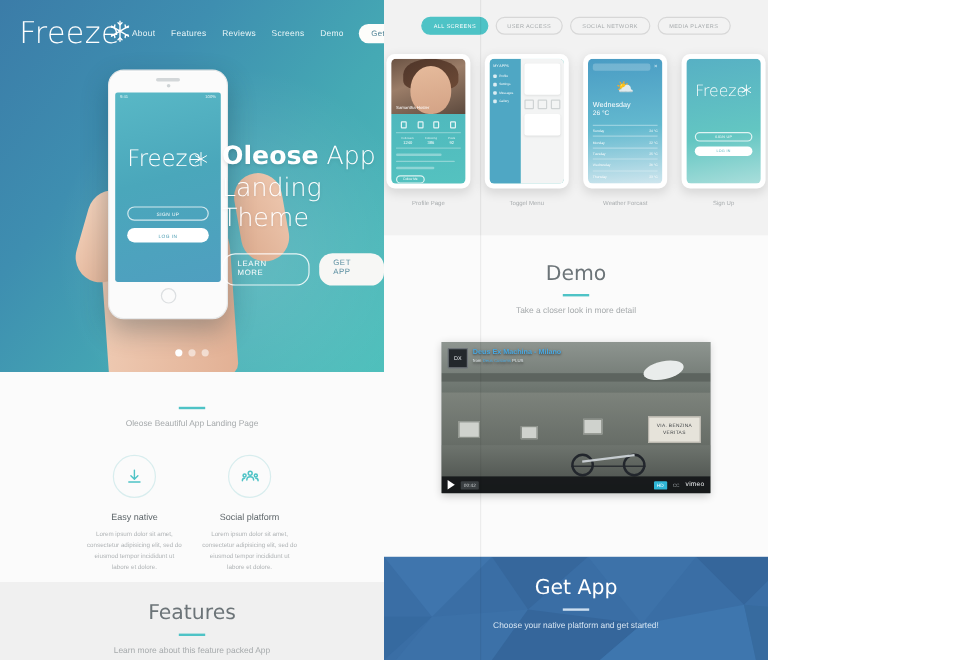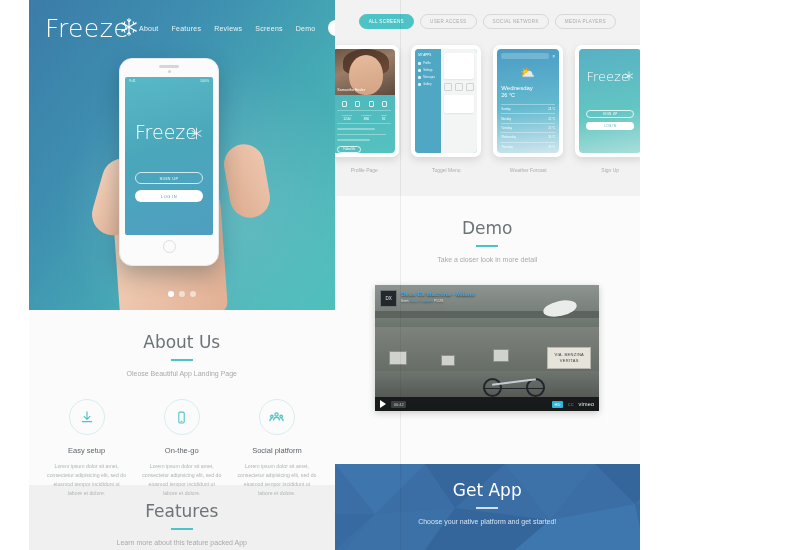--- a/index.html
+++ b/index.html
@@ -1,21 +1,21 @@
 <!DOCTYPE html>
 <html><head>
 <meta charset="utf-8">
 <style>
   * { box-sizing: border-box; margin: 0; padding: 0; }
   html, body {
     width: 800px; height: 550px;
     font-family: "Liberation Sans", sans-serif;
     background: #fff; overflow: hidden;
   }
-  .page { position: relative; width: 640px; height: 550px; display: flex; padding-left: 29px; }
+  .page { position: relative; width: 640px; height: 550px; display: flex; }
   .col-left { width: 400px; height: 550px; position: relative; overflow: hidden; }
   .col-right { width: 400px; height: 550px; position: relative; overflow: hidden; background: #f2f2f2; }
 
   
   .hero {
     position: relative; height: 310px;
     background: linear-gradient(128deg, #3b7ca8 0%, #3e8eb0 32%, #45a9b4 62%, #4fc0bc 100%);
     overflow: hidden;
   }
   .hero-bg-glow {
@@ -328,51 +328,50 @@
             </div>
             <div class="ps-btns">
               <div class="ps-btn ghost">SIGN UP</div>
               <div class="ps-btn solid">LOG IN</div>
             </div>
           </div>
           <div class="phone-home"></div>
         </div>
       </div>
 
+      <div class="hero-text">
+        <div class="hero-title">
+          <b>Oleose</b><span> App</span><br>
+          <span>Landing Theme</span>
+        </div>
+        <div class="hero-btns">
+          <span class="hero-btn outline">LEARN MORE</span>
+          <span class="hero-btn filled">GET APP</span>
+        </div>
+      </div>
 
       <div class="hero-dots">
         <span class="hero-dot active"></span>
         <span class="hero-dot"></span>
         <span class="hero-dot"></span>
       </div>
     </div>
 
     <div class="about">
-      <div class="sec-title">About Us</div>
       <div class="sec-rule"></div>
       <div class="sec-sub">Oleose Beautiful App Landing Page</div>
 
       <div class="feat-row">
         <div class="feat">
           <div class="feat-circle">
             <svg width="14" height="14" viewBox="0 0 24 24" fill="none" stroke="#4ec3c6" stroke-width="2" stroke-linecap="round" stroke-linejoin="round">
               <path d="M12 3v11M7 11l5 5 5-5M4 20h16"></path>
             </svg>
           </div>
-          <div class="feat-name">Easy setup</div>
-          <div class="feat-desc">Lorem ipsum dolor sit amet, consectetur adipisicing elit, sed do eiusmod tempor incididunt ut labore et dolore.</div>
-        </div>
-        <div class="feat">
-          <div class="feat-circle">
-            <svg width="13" height="13" viewBox="0 0 24 24" fill="none" stroke="#4ec3c6" stroke-width="2" stroke-linecap="round">
-              <rect x="7" y="2" width="10" height="20" rx="2"></rect>
-                <path d="M11 19h2"></path>
-            </svg>
-          </div>
-          <div class="feat-name">On-the-go</div>
+          <div class="feat-name">Easy native</div>
           <div class="feat-desc">Lorem ipsum dolor sit amet, consectetur adipisicing elit, sed do eiusmod tempor incididunt ut labore et dolore.</div>
         </div>
         <div class="feat">
           <div class="feat-circle">
             <svg width="15" height="15" viewBox="0 0 24 24" fill="none" stroke="#4ec3c6" stroke-width="2" stroke-linecap="round">
               <circle cx="12" cy="7" r="2.6"></circle>
                 <path d="M7.5 16c0-2.5 2-4.2 4.5-4.2s4.5 1.7 4.5 4.2"></path>
               <circle cx="4.5" cy="10" r="2"></circle>
                 <circle cx="19.5" cy="10" r="2"></circle>
               <path d="M1.5 17c0-2 1.3-3.2 3-3.2M22.5 17c0-2-1.3-3.2-3-3.2"></path>

